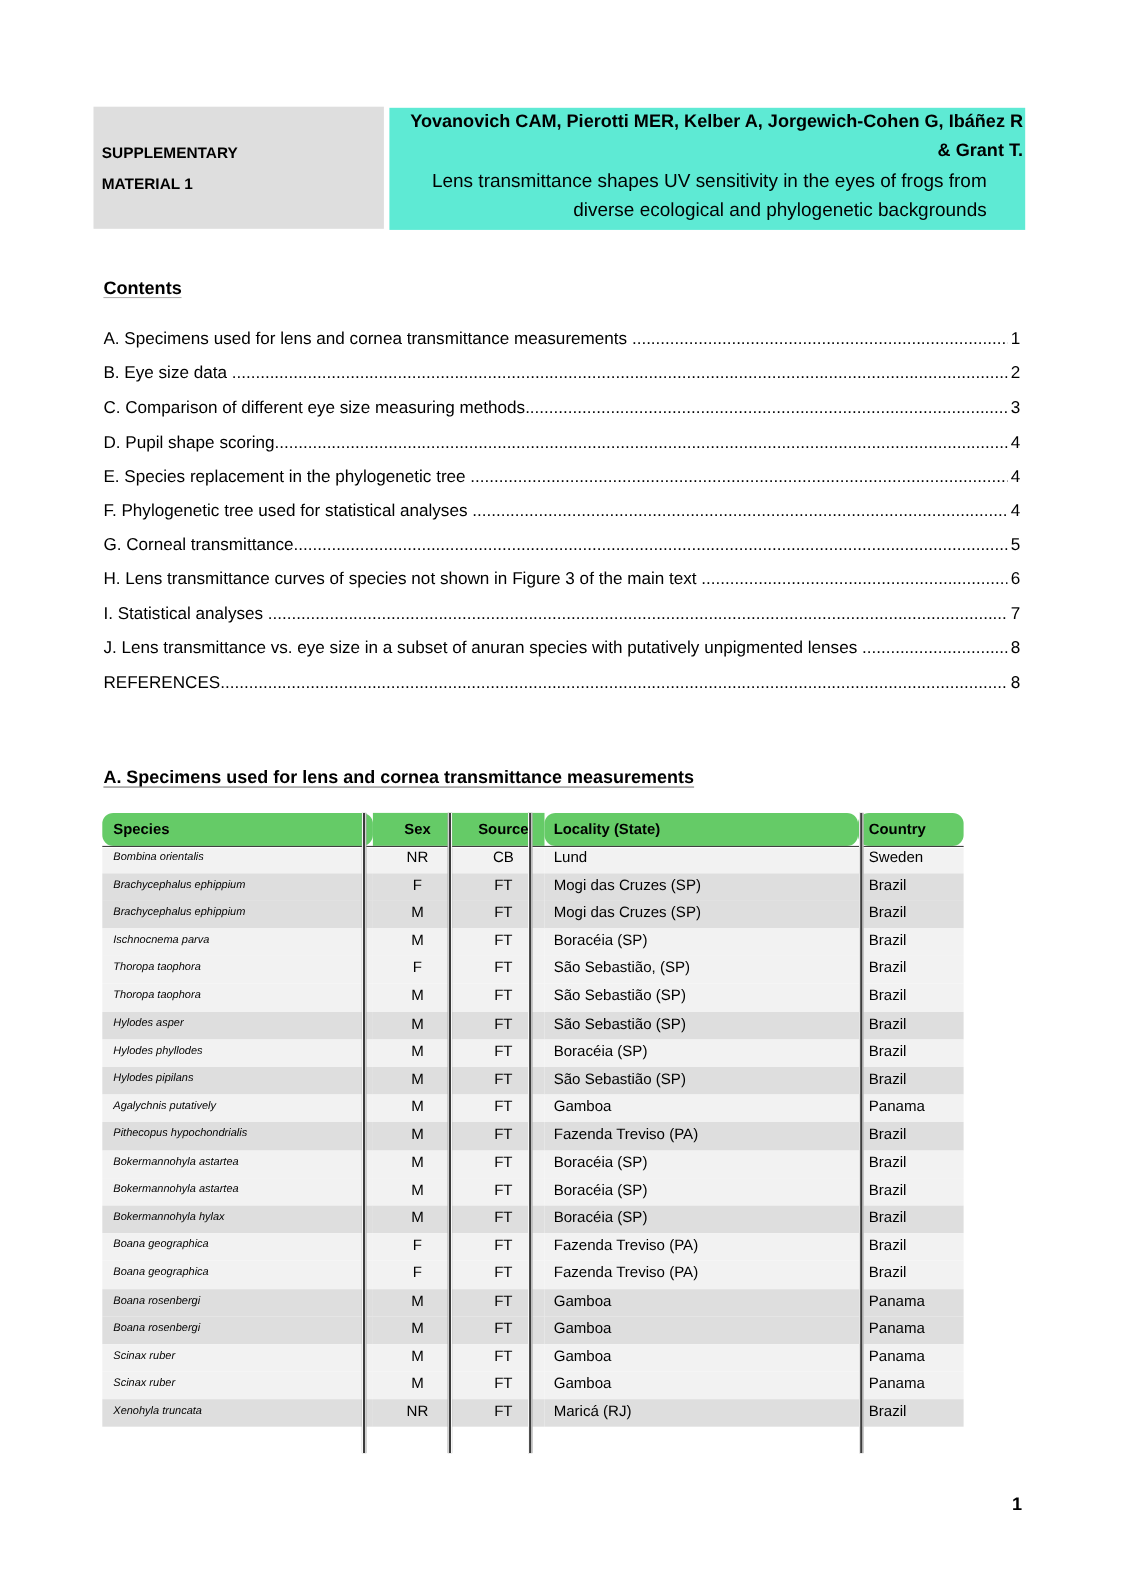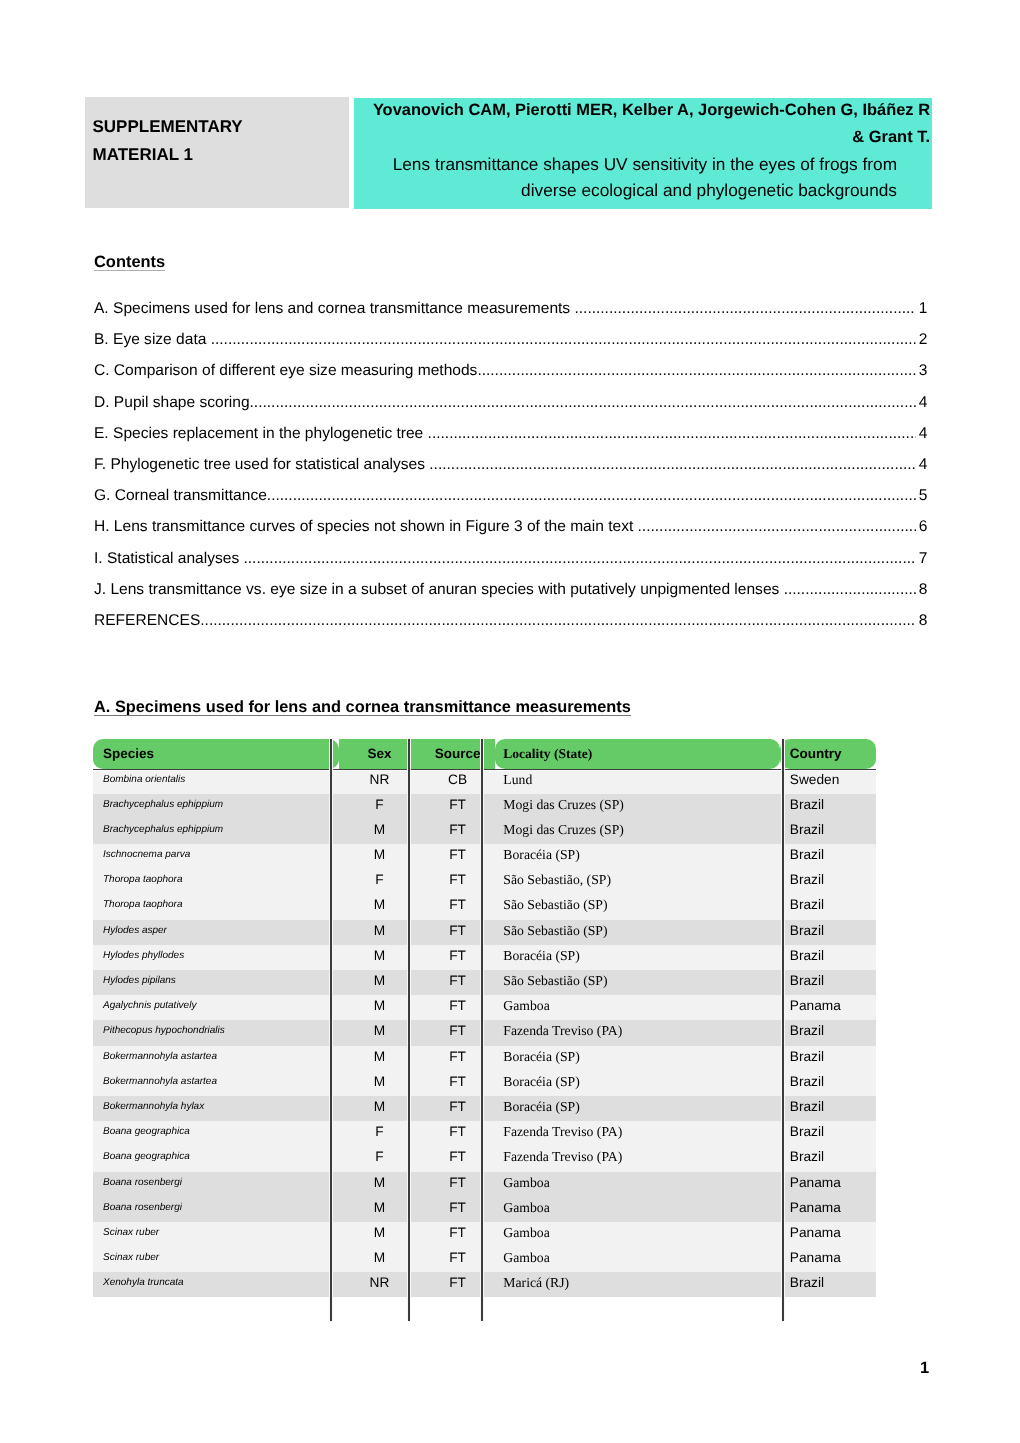--- a/index.html
+++ b/index.html
@@ -10,22 +10,22 @@
     color:#000000;
     -webkit-font-smoothing:antialiased;
     -moz-osx-font-smoothing:grayscale;
     text-rendering:geometricPrecision;
   }
   .page{position:relative;width:1020px;height:1443px;overflow:hidden;}
 
   
   .hdr{position:absolute;left:86px;top:97px;width:846px;height:112px;}
   .hdr-left{position:absolute;left:-1.5px;top:0;width:264.5px;height:111px;background:#dedede;}
-  .hdr-left-txt{position:absolute;left:8px;top:16px;width:250px;
-    font-weight:bold;font-size:17px;line-height:28.4px;letter-spacing:0px;}
+  .hdr-left-txt{position:absolute;left:8px;top:28px;width:250px;
+    font-weight:bold;font-size:14px;line-height:28.4px;letter-spacing:0px;}
   .hdr-right{position:absolute;left:268px;top:1px;width:578px;height:111px;background:#5eead4;text-align:right;}
   .hdr-authors{position:absolute;left:8px;top:-1px;width:568px;
     font-weight:bold;font-size:16.45px;line-height:26.5px;}
   .hdr-article{position:absolute;left:8px;top:54px;width:535px;
     font-size:17.25px;line-height:25.5px;}
 
   
   .contents-h{position:absolute;left:94px;top:252.5px;font-weight:bold;font-size:16.45px;}
   .contents-h span{position:relative;}
   .contents-h span::after{content:'';position:absolute;left:0;right:0;top:17.5px;height:0.9px;background:#b0b0b0;}
@@ -46,21 +46,21 @@
   table.tbl{width:783px;border-collapse:collapse;font-size:13.7px;table-layout:fixed;}
   table.tbl th, table.tbl td{padding:0;margin:0;box-sizing:border-box;}
   table.tbl thead th{background:#65cb67;font-weight:bold;font-size:13.5px;
     text-align:left;height:29.5px;vertical-align:middle;}
   table.tbl tbody td{height:25.1px;vertical-align:middle;line-height:22.8px;padding-bottom:2.4px !important;}
   table.tbl tbody tr.light td{background:#f2f2f2;}
   table.tbl tbody tr.dark td{background:#dedede;}
   .c0{width:238px;padding-left:10px !important;font-style:italic;font-size:10px;}
   .c1{width:78px;text-align:center;}
   .c2{width:73px;text-align:center;}
-  .c3{width:275px;padding-left:8px !important;font-family:Liberation Serif, serif;}
+  .c3{width:275px;padding-left:8px !important;}
   .c4{width:93px;padding-left:10px !important;}
   table.tbl thead .c0,table.tbl thead .c3,table.tbl thead .c4{font-style:normal;border-radius:10px;}
   table.tbl thead .c1,table.tbl thead .c2{text-align:center;}
   .vline{position:absolute;top:0;width:2px;background:#3c3c3c;
     border-left:0.6px solid #f7f7f7;border-right:0.6px solid #f7f7f7;}
   .hline{position:absolute;left:0;width:783px;height:1.4px;background:#404040;}
   .hline2{position:absolute;left:0;width:783px;height:1.1px;background:#ffffff;}
 
   .pgnum{position:absolute;left:920px;top:1358.5px;font-size:16.5px;font-weight:bold;}
 </style>

